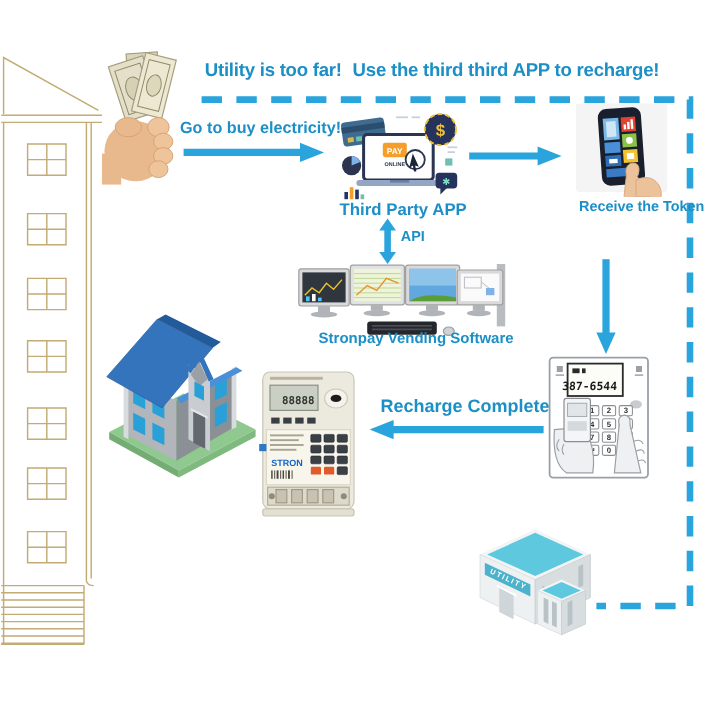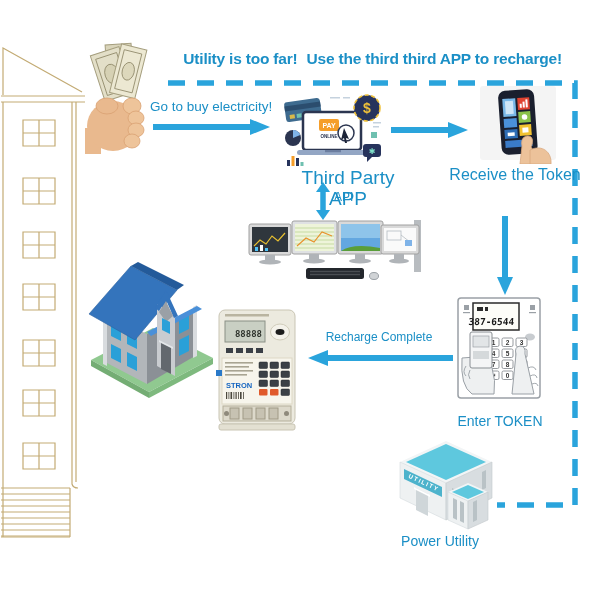--- a/index.html
+++ b/index.html
@@ -1,20 +1,20 @@
 <!DOCTYPE html>
 <html><head>
 <meta charset="utf-8">
 <style>
   html,body{margin:0;padding:0;background:#ffffff;}
   #canvas{position:relative;width:600px;height:600px;background:#ffffff;overflow:hidden;
           font-family:"Liberation Sans",sans-serif;}
   .abs{position:absolute;}
-  .lbl{color:#1b8fc6;font-weight:normal;text-align:center;line-height:1.12;}
-  .title-row{display:flex;gap:9px;justify-content:flex-end;white-space:nowrap;
+  .lbl{color:#1b8fc6;font-weight:bold;text-align:right;line-height:1.12;}
+  .title-row{display:flex;gap:9px;justify-content:center;white-space:nowrap;
              color:#1b8fc6;font-weight:bold;font-size:15.5px;letter-spacing:-0.2px;}
   svg{display:block;}
   .svgtext{font-family:"Liberation Sans",sans-serif;font-weight:bold;}
   .mono{font-family:"DejaVu Sans Mono",monospace;font-weight:bold;}
 </style>
 </head>
 <body>
 
 <div id="canvas">
 
@@ -138,21 +138,21 @@
       <rect x="13" y="66" width="3" height="8" fill="#26335c"></rect>
       <rect x="17.5" y="70" width="3" height="4" fill="#6fc0b0"></rect>
     </g>
     <g>
       <rect x="80" y="52" width="18" height="13" rx="3" fill="#26335c"></rect>
       <polygon points="84,64 84,70 90,64" fill="#26335c"></polygon>
       <text x="89" y="62" font-size="8" fill="#7fe0c8" text-anchor="middle">✱</text>
     </g>
   </svg>
 
-  <div class="abs lbl" style="left:292px;top:167px;width:112px;font-size:19px">Third Party APP</div>
+  <div class="abs lbl" style="left:277px;top:167px;width:112px;font-size:14px">Third Party APP</div>
 
   <svg class="abs" style="left:478px;top:86px" width="80" height="78" viewBox="0 0 80 78">
     <rect x="2" y="0" width="76" height="74" rx="3" fill="#f4f4f4"></rect>
     <g transform="rotate(-4 40 38)">
       <rect x="22" y="4" width="36" height="64" rx="7" fill="#1a1f2e"></rect>
       <g>
         <rect x="26" y="12" width="13" height="18" fill="#79b8e8"></rect>
         <rect x="28.5" y="14.5" width="8" height="13" fill="#cfe6f7"></rect>
         <rect x="26" y="32" width="13" height="9" fill="#4a90d9"></rect>
         <rect x="26" y="43" width="13" height="9" fill="#2e6db5"></rect>
@@ -167,21 +167,21 @@
         <rect x="44" y="42" width="6" height="5" fill="#ffffff"></rect>
         <rect x="26" y="54" width="27" height="7" fill="#3a7bc8"></rect>
       </g>
     </g>
     <g>
       <path d="M44 60 C42 51 49 48 53 51 C55 53 55 57 53 61 L64 78 L42 78 Z" fill="#ecc29a" stroke="#d9a87f" stroke-width="0.8"></path>
       <path d="M52 64 C64 58 74 66 73 78 L52 78 Z" fill="#ecc29a" stroke="#d9a87f" stroke-width="0.8"></path>
     </g>
   </svg>
 
-  <div class="abs lbl" style="left:443px;top:166px;width:144px;font-size:16px">
+  <div class="abs lbl" style="left:443px;top:166px;width:144px;font-size:12px">
     <div>Receive the Token</div>
   </div>
 
   <div class="abs lbl" style="left:334px;top:191px;font-size:12px">API</div>
 
   <svg class="abs" style="left:248px;top:218px" width="174" height="70" viewBox="0 0 174 70">
     <rect x="166" y="2" width="7" height="52" fill="#b8bcc0"></rect>
     <g>
       <rect x="1" y="6" width="42" height="31" rx="2" fill="#d9d9d9" stroke="#a0a0a0"></rect>
       <rect x="4" y="9" width="36" height="25" fill="#2f363d"></rect>
@@ -225,20 +225,21 @@
         <ellipse cx="151" cy="43" rx="10" ry="2.5" fill="#b0b4b8"></ellipse>
     </g>
     <g>
       <rect x="58" y="50" width="58" height="11" rx="2.5" fill="#23272c"></rect>
       <line x1="62" y1="53.5" x2="112" y2="53.5" stroke="#4a4e53" stroke-width="1.4"></line>
       <line x1="62" y1="56.5" x2="112" y2="56.5" stroke="#4a4e53" stroke-width="1.4"></line>
     </g>
     <ellipse cx="126" cy="58" rx="4.5" ry="3.5" fill="#d0d3d6" stroke="#9aa0a6"></ellipse>
   </svg>
 
+  <div class="abs lbl" style="left:238px;top:275px;width:190px;font-size:12.5px">Stronpay Vending Software</div>
 
   <svg class="abs" style="left:83px;top:252px" width="135" height="147" viewBox="0 0 135 147">
     <polygon points="8,108 66,140 130,106 70,76" fill="#90c990"></polygon>
     <polygon points="8,108 66,140 66,146 8,114" fill="#74ad74"></polygon>
     <polygon points="66,140 130,106 130,112 66,146" fill="#7eb97e"></polygon>
     <polygon points="22,62 22,110 64,132 64,82" fill="#b2b6ba"></polygon>
     <polygon points="64,82 64,132 112,104 112,56" fill="#8b9096"></polygon>
     <polygon points="20,60 20,112 24,114 24,62" fill="#d9dcdf"></polygon>
     <polygon points="110,55 110,106 114,104 114,53" fill="#d9dcdf"></polygon>
     <g>
@@ -317,21 +318,21 @@
       <rect x="17" y="100" width="9" height="11" fill="#c7c2b2" stroke="#a09a86"></rect>
       <rect x="30" y="100" width="9" height="11" fill="#c7c2b2" stroke="#a09a86"></rect>
       <rect x="43" y="100" width="9" height="11" fill="#c7c2b2" stroke="#a09a86"></rect>
       <rect x="56" y="100" width="9" height="11" fill="#c7c2b2" stroke="#a09a86"></rect>
       <circle cx="13.5" cy="105.5" r="2.5" fill="#8f8a7c"></circle>
         <circle cx="73.5" cy="105.5" r="2.5" fill="#8f8a7c"></circle>
     </g>
     <rect x="6" y="116" width="76" height="6" rx="2" fill="#e3e0d2" stroke="#c9c5b4"></rect>
   </svg>
 
-  <div class="abs lbl" style="left:300px;top:331px;width:158px;font-size:12px">Recharge Complete</div>
+  <div class="abs lbl" style="left:300px;top:331px;width:158px;font-size:15px">Recharge Complete</div>
 
   <svg class="abs" style="left:450px;top:296px" width="98" height="106" viewBox="0 0 98 106">
     <rect x="8" y="2" width="82" height="100" rx="3" fill="#ffffff" stroke="#9aa0a6" stroke-width="1.5"></rect>
     <g fill="#9aa0a6">
       <rect x="14" y="9" width="5" height="5"></rect>
         <rect x="13" y="16" width="7" height="1.2"></rect>
       <rect x="80" y="9" width="5" height="5"></rect>
         <rect x="79" y="16" width="7" height="1.2"></rect>
     </g>
     <g>
@@ -375,21 +376,20 @@
       <rect x="23" y="40" width="16" height="11" fill="#e2e5e7" stroke="#9aa0a6" stroke-width="0.7"></rect>
       <rect x="23" y="55" width="16" height="8" fill="#d5d9db"></rect>
       <path d="M16 70 q-4 6 0 10 M20 74 q-3 5 0 9" fill="none" stroke="#9aa0a6" stroke-width="0.9"></path>
     </g>
     <g>
       <path d="M66 58 Q64 51 70 50 Q76 50 75 58 L84 98 L62 98 Z" fill="#eef0f1" stroke="#9aa0a6" stroke-width="1"></path>
       <path d="M78 72 q6 -3 8 2 M80 80 q6 -3 7 2 M82 88 q5 -2 6 2" fill="none" stroke="#9aa0a6" stroke-width="0.9"></path>
     </g>
   </svg>
 
-  <div class="abs lbl" style="left:450px;top:414px;width:100px;font-size:14px">Enter TOKEN</div>
 
   <svg class="abs" style="left:388px;top:440px" width="115" height="92" viewBox="0 0 115 92">
     <polygon points="12,22 58,1 104,22 58,43" fill="#f2f5f6"></polygon>
     <polygon points="18,22 58,4 98,22 58,40" fill="#5ec8de"></polygon>
     <polygon points="12,22 12,58 58,80 58,43" fill="#eef1f2" stroke="#d4dadd" stroke-width="0.6"></polygon>
     <polygon points="58,43 58,80 104,58 104,22" fill="#d8dde0" stroke="#c4cacd" stroke-width="0.6"></polygon>
     <g>
       <polygon points="16,29 54,47 54,57 16,39" fill="#4db3cc"></polygon>
       <text class="svgtext" x="0" y="0" font-size="6" fill="#ffffff" letter-spacing="1.5" transform="translate(20 37.5) rotate(25)">UTILITY</text>
     </g>
@@ -401,15 +401,14 @@
       <polygon points="60,52 80,43 100,52 80,61" fill="#f2f5f6"></polygon>
       <polygon points="64,52 80,45 96,52 80,59" fill="#5ec8de"></polygon>
       <polygon points="60,52 60,80 80,89 80,61" fill="#eef1f2" stroke="#d4dadd" stroke-width="0.6"></polygon>
       <polygon points="80,61 80,89 100,80 100,52" fill="#d8dde0" stroke="#c4cacd" stroke-width="0.6"></polygon>
       <polygon points="65,58 69,60 69,80 65,78" fill="#b9c2c6"></polygon>
       <polygon points="72,61 76,63 76,83 72,81" fill="#b9c2c6"></polygon>
       <polygon points="85,62 89,60 89,80 85,82" fill="#b9c2c6"></polygon>
     </g>
   </svg>
 
-  <div class="abs lbl" style="left:385px;top:534px;width:110px;font-size:14px">Power Utility</div>
 
 </div>
 
 </body></html>

